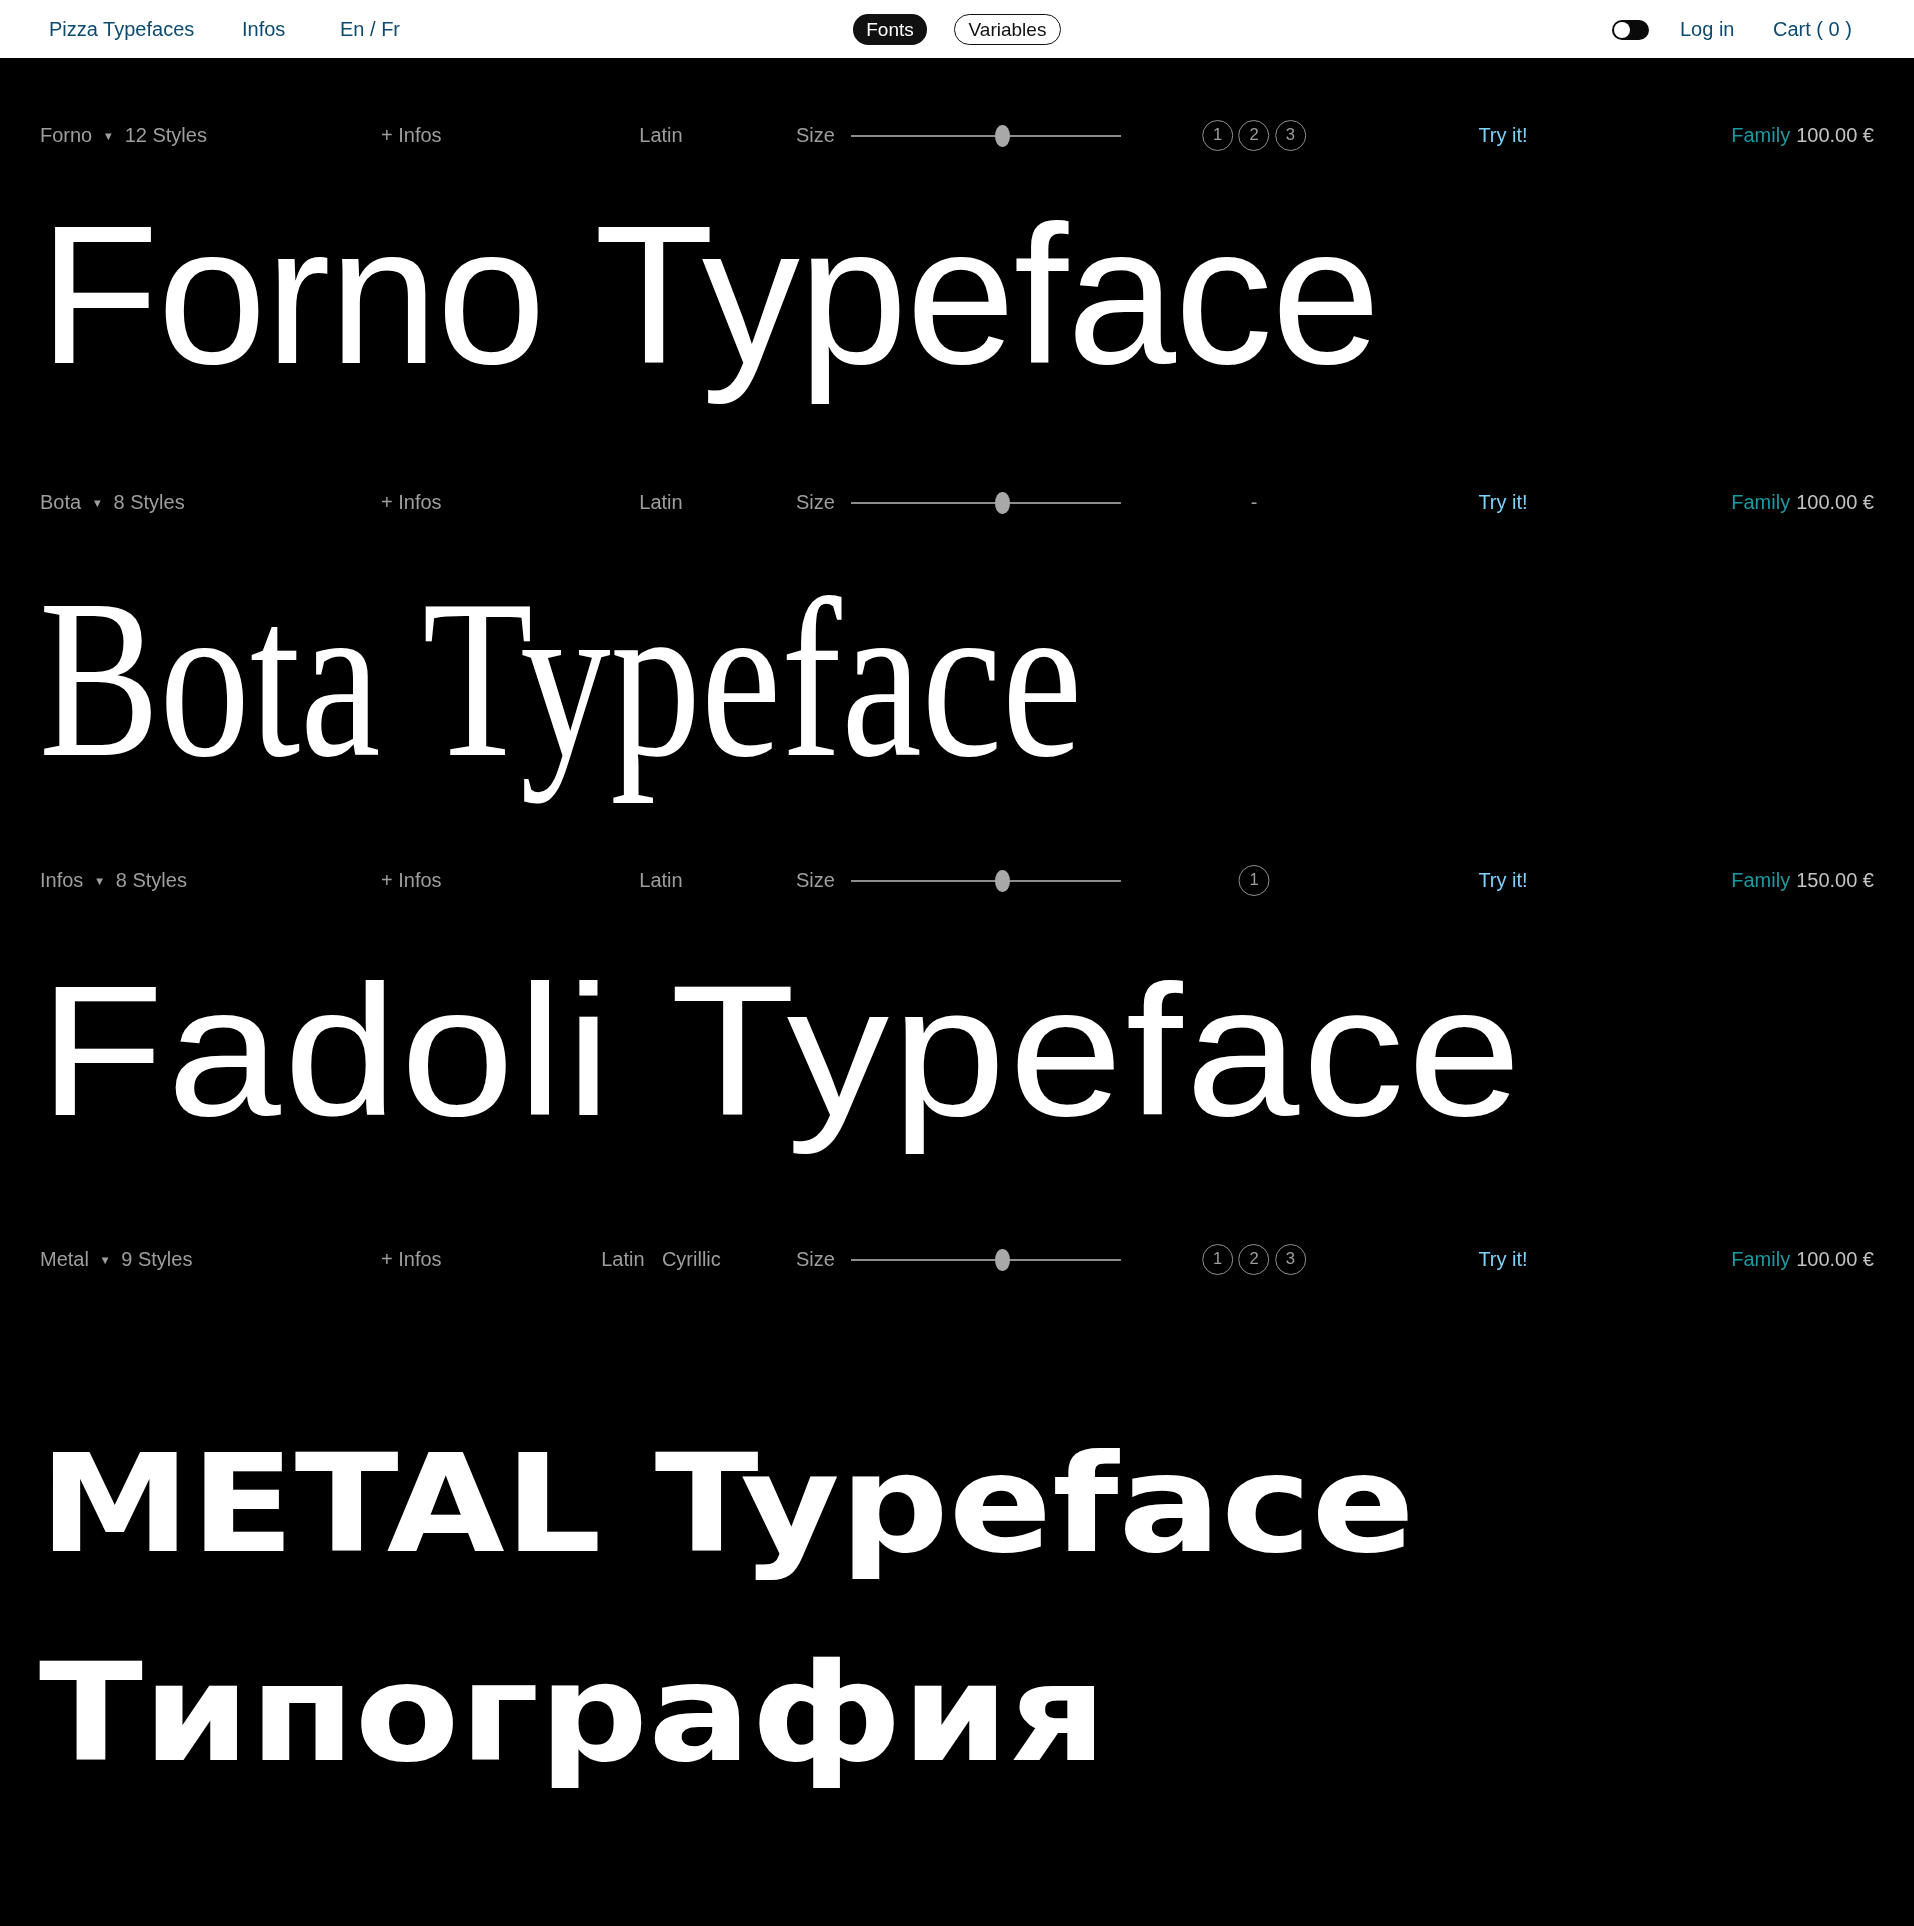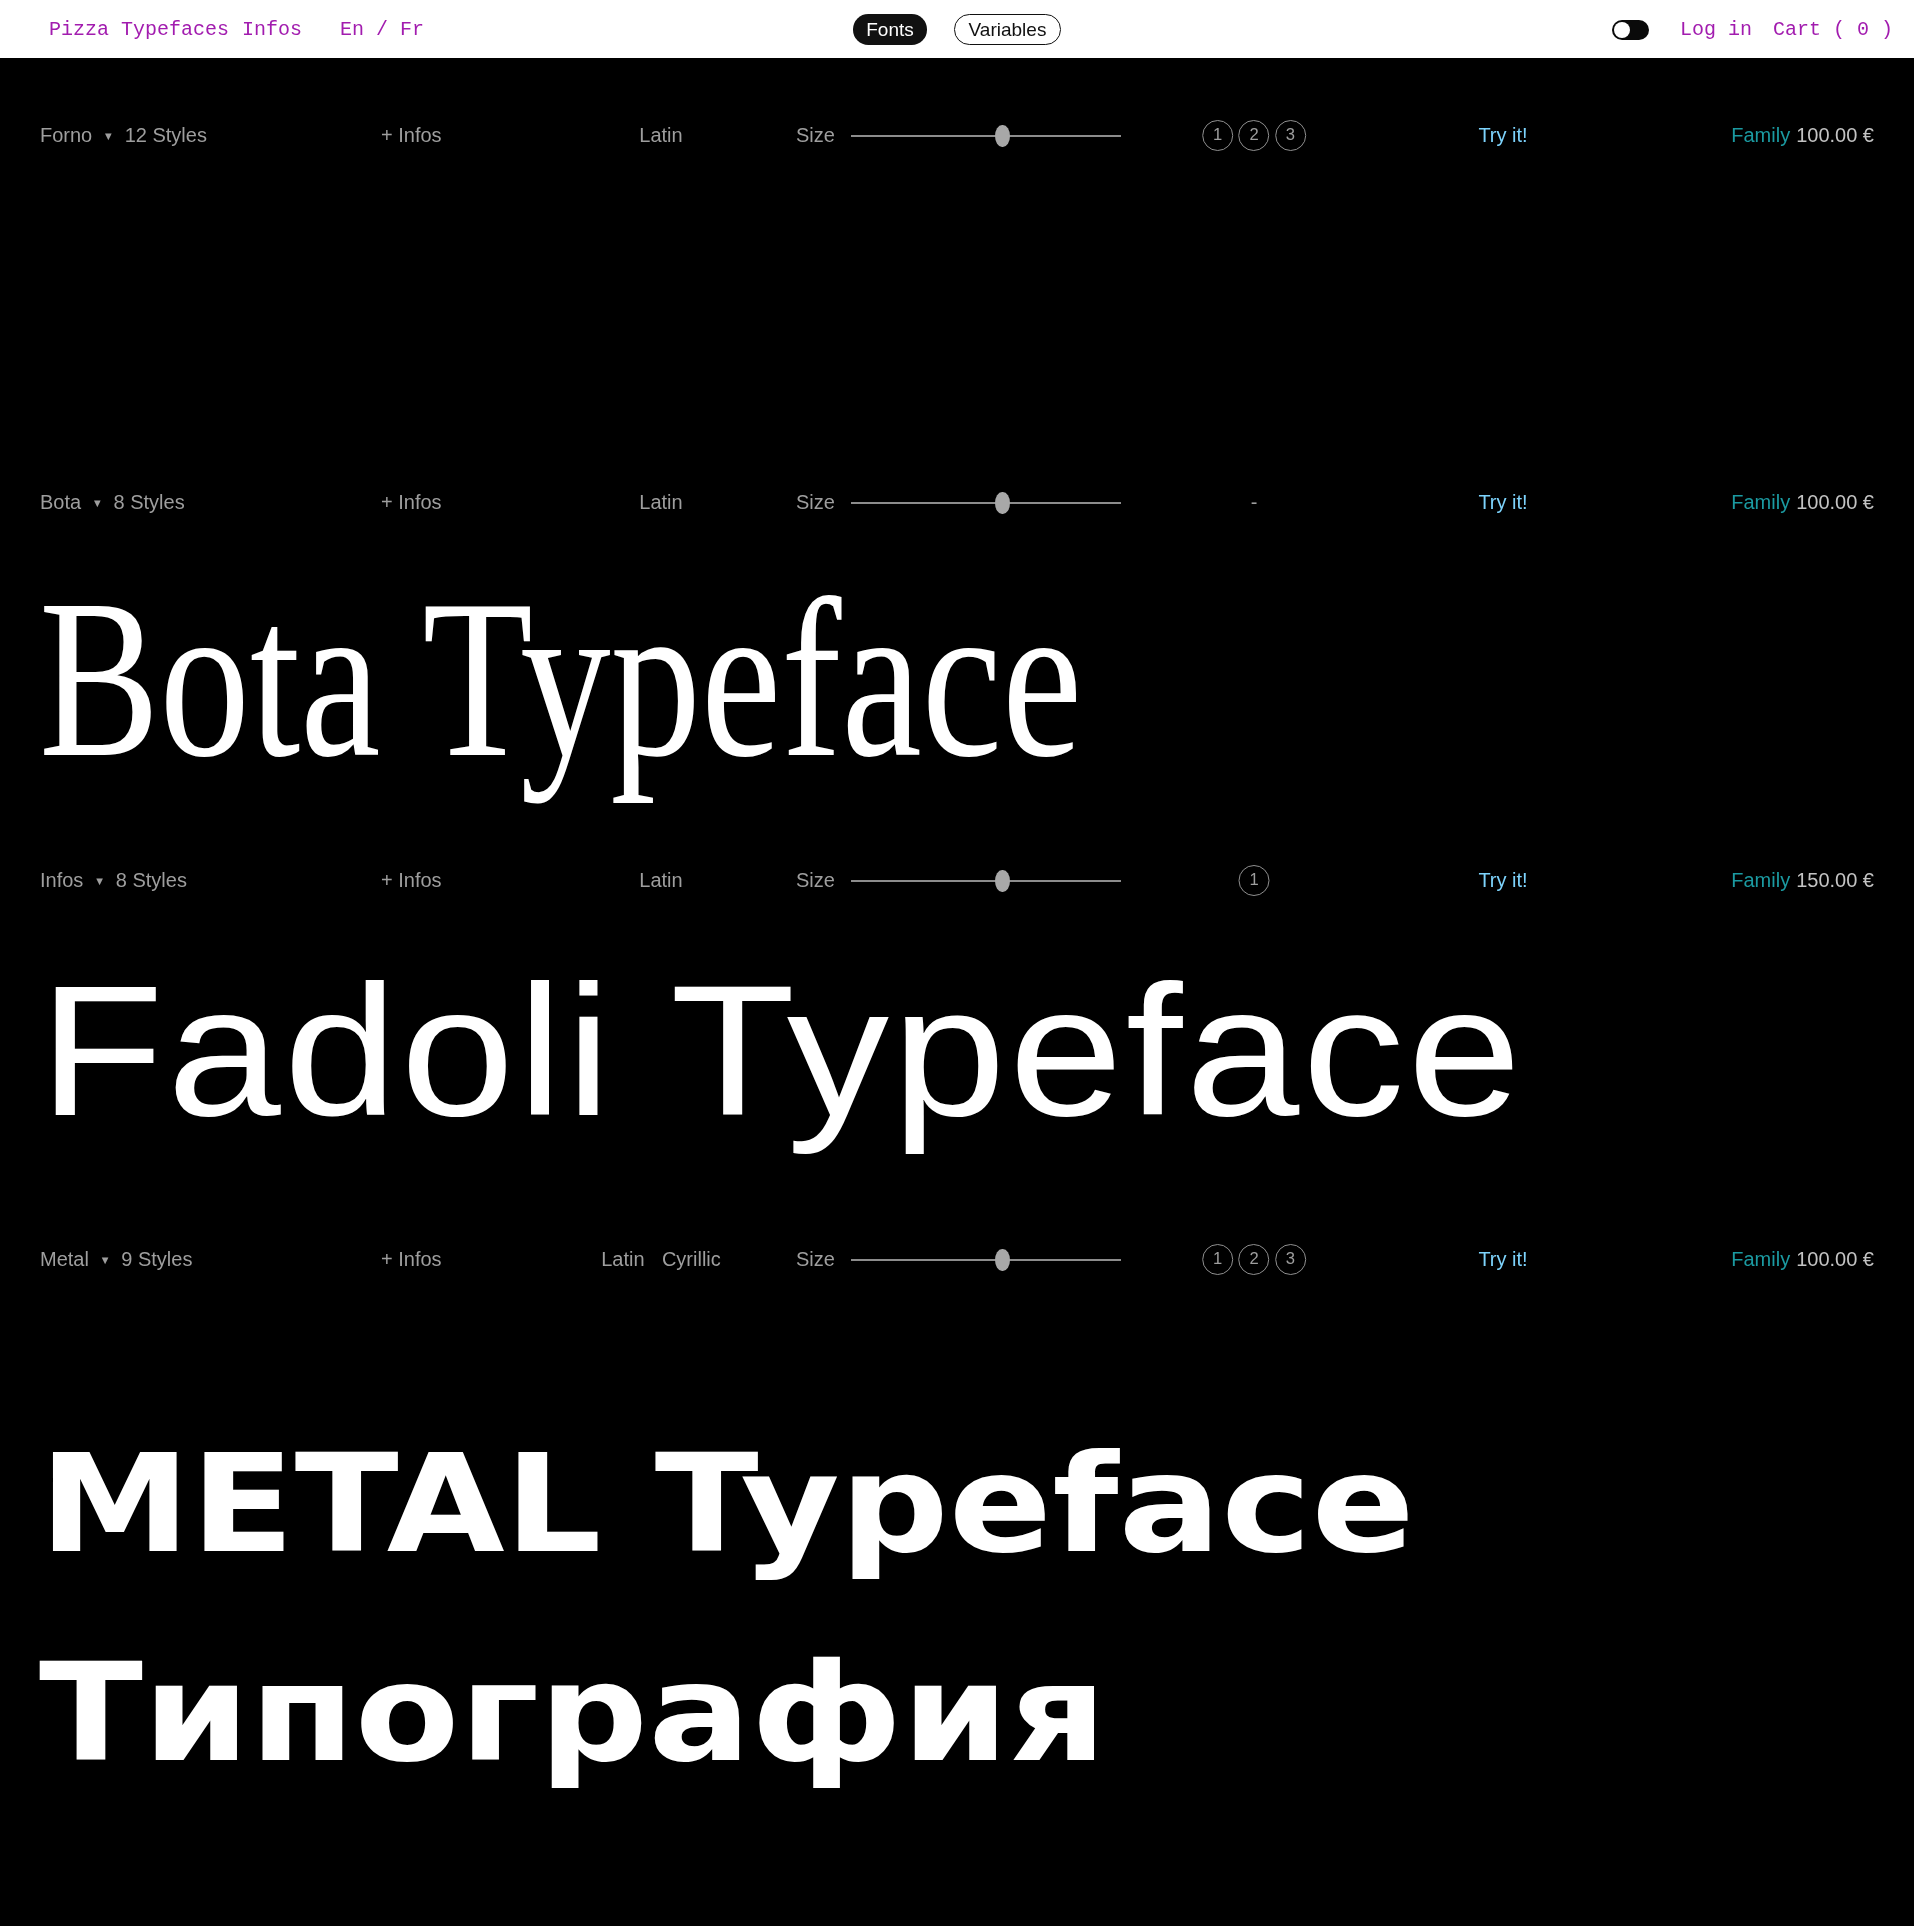--- a/index.html
+++ b/index.html
@@ -2,21 +2,21 @@
 <html style="font-size:10.6px"><head>
 <meta charset="utf-8">
 <style>
   html,body{margin:0;padding:0;background:#000;}
   .page{position:relative;width:1914px;height:1926px;background:#000;overflow:hidden;
         font-family:"Liberation Sans",sans-serif;}
 
   
   .header{position:absolute;top:0;left:0;width:1914px;height:58px;background:#fff;}
   .header .item{position:absolute;top:0;height:58px;display:flex;align-items:center;
-                font-size:20px;color:#a21caf;white-space:nowrap;font-family:Liberation Mono, monospace;}
+                font-size:20px;color:#0c4a6e;white-space:nowrap;}
   .brand{left:49px;}
   .nav-infos{left:242px;}
   .nav-lang{left:340px;}
   .pill{position:absolute;top:14px;height:31px;display:flex;align-items:center;justify-content:center;
         border-radius:15.3px;font-size:19px;box-sizing:border-box;cursor:pointer;}
   .pill-fonts{left:853px;width:74px;background:#111;color:#fff;}
   .pill-vars{left:954px;width:107px;background:#fff;color:#111;border:1.7px solid #111;}
   .toggle{position:absolute;left:1612px;top:20px;width:37px;height:20px;border-radius:10px;
           background:#0a0a0a;}
   .toggle .knob{position:absolute;left:2px;top:2px;width:16px;height:16px;border-radius:50%;background:#fff;}
@@ -93,20 +93,21 @@
       <span class="wcircle">1</span>
       <span class="wcircle">2</span>
       <span class="wcircle">3</span>
     </div>
     <div class="cell col-try">Try it!</div>
     <div class="cell col-price">
       <span class="family-link">Family</span>
       <span class="price-val">100.00 €</span>
     </div>
   </div>
+  <div class="preview prev-forno">Forno Typeface</div>
 
   <div class="meta" style="top:489px;">
     <div class="cell name-group">
       <span>Bota</span>
       <span class="caret">▼</span>
       <span>8 Styles</span>
     </div>
     <div class="cell col-infos">+ Infos</div>
     <div class="cell col-scripts">
       <span>Latin</span>

